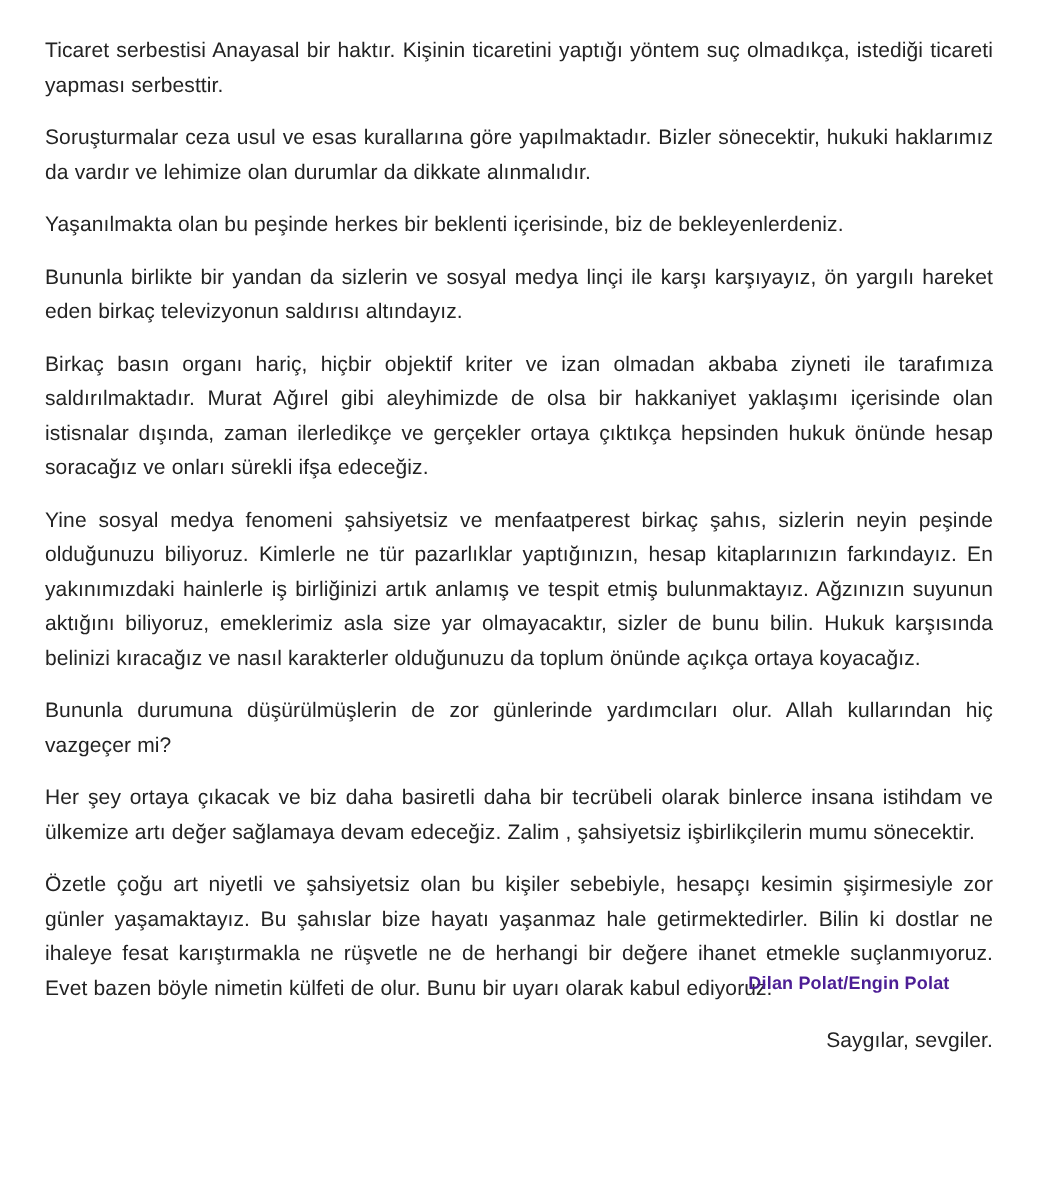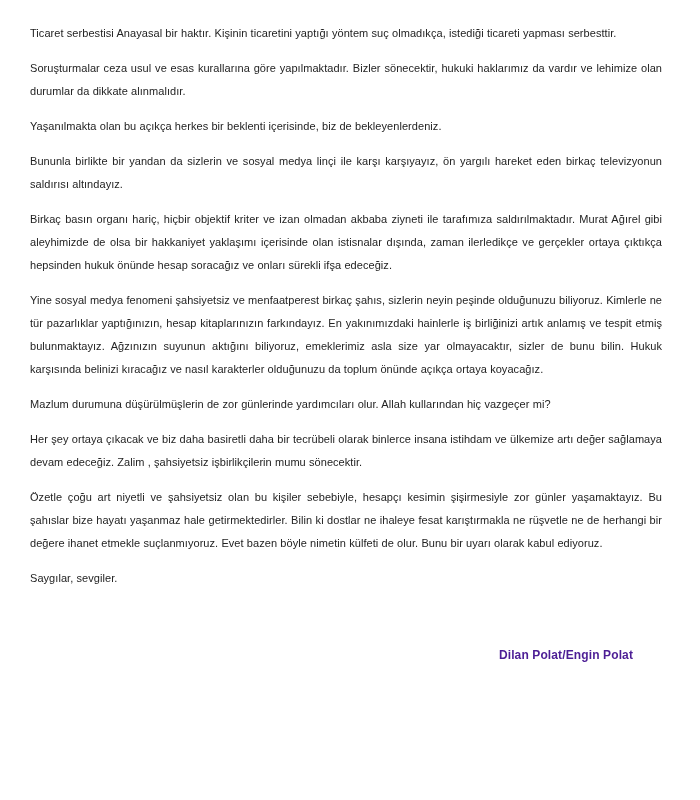--- a/index.html
+++ b/index.html
@@ -27,32 +27,32 @@
 
   .doc-body {
     position: absolute;
     left: 30px;
     top: 22px;
     width: 632px;
   }
 
   .para {
     margin: 0 0 12px 0;
-    font-size: 11px;
+    font-size: 14px;
     line-height: 23px;
     text-align: justify;
     text-justify: inter-word;
     color: #232323;
     letter-spacing: 0.005em;
     word-spacing: 0.01em;
   }
 
   
   .para.signoff {
-    text-align: left;
+    text-align: right;
     margin-bottom: 0;
   }
 
   .signature-block {
     position: absolute;
     left: 30px;
     top: 645px;
     width: 603px;
     text-align: right;
   }
@@ -67,25 +67,25 @@
   }
 </style>
 </head>
 <body>
 
 <div class="page">
 
   <div class="doc-body">
     <p class="para">Ticaret serbestisi Anayasal bir haktır. Kişinin ticaretini yaptığı yöntem suç olmadıkça, istediği ticareti yapması serbesttir.</p>
     <p class="para">Soruşturmalar ceza usul ve esas kurallarına göre yapılmaktadır. Bizler sönecektir, hukuki haklarımız da vardır ve lehimize olan durumlar da dikkate alınmalıdır.</p>
-    <p class="para">Yaşanılmakta olan bu açıkça herkes bir beklenti içerisinde, biz de bekleyenlerdeniz.</p>
+    <p class="para">Yaşanılmakta olan bu peşinde herkes bir beklenti içerisinde, biz de bekleyenlerdeniz.</p>
     <p class="para">Bununla birlikte bir yandan da sizlerin ve sosyal medya linçi ile karşı karşıyayız, ön yargılı hareket eden birkaç televizyonun saldırısı altındayız.</p>
     <p class="para">Birkaç basın organı hariç, hiçbir objektif kriter ve izan olmadan akbaba ziyneti ile tarafımıza saldırılmaktadır. Murat Ağırel gibi aleyhimizde de olsa bir hakkaniyet yaklaşımı içerisinde olan istisnalar dışında, zaman ilerledikçe ve gerçekler ortaya çıktıkça hepsinden hukuk önünde hesap soracağız ve onları sürekli ifşa edeceğiz.</p>
     <p class="para">Yine sosyal medya fenomeni şahsiyetsiz ve menfaatperest birkaç şahıs, sizlerin neyin peşinde olduğunuzu biliyoruz. Kimlerle ne tür pazarlıklar yaptığınızın, hesap kitaplarınızın farkındayız. En yakınımızdaki hainlerle iş birliğinizi artık anlamış ve tespit etmiş bulunmaktayız. Ağzınızın suyunun aktığını biliyoruz, emeklerimiz asla size yar olmayacaktır, sizler de bunu bilin. Hukuk karşısında belinizi kıracağız ve nasıl karakterler olduğunuzu da toplum önünde açıkça ortaya koyacağız.</p>
-    <p class="para">Mazlum durumuna düşürülmüşlerin de zor günlerinde yardımcıları olur. Allah kullarından hiç vazgeçer mi?</p>
+    <p class="para">Bununla durumuna düşürülmüşlerin de zor günlerinde yardımcıları olur. Allah kullarından hiç vazgeçer mi?</p>
     <p class="para">Her şey ortaya çıkacak ve biz daha basiretli daha bir tecrübeli olarak binlerce insana istihdam ve ülkemize artı değer sağlamaya devam edeceğiz. Zalim , şahsiyetsiz işbirlikçilerin mumu sönecektir.</p>
     <p class="para">Özetle çoğu art niyetli ve şahsiyetsiz olan bu kişiler sebebiyle, hesapçı kesimin şişirmesiyle zor günler yaşamaktayız. Bu şahıslar bize hayatı yaşanmaz hale getirmektedirler. Bilin ki dostlar ne ihaleye fesat karıştırmakla ne rüşvetle ne de herhangi bir değere ihanet etmekle suçlanmıyoruz. Evet bazen böyle nimetin külfeti de olur. Bunu bir uyarı olarak kabul ediyoruz.</p>
     <p class="para signoff">Saygılar, sevgiler.</p>
   </div>
 
   <div class="signature-block">
     <span class="signature">Dilan Polat/Engin Polat</span>
   </div>
 
 </div>

